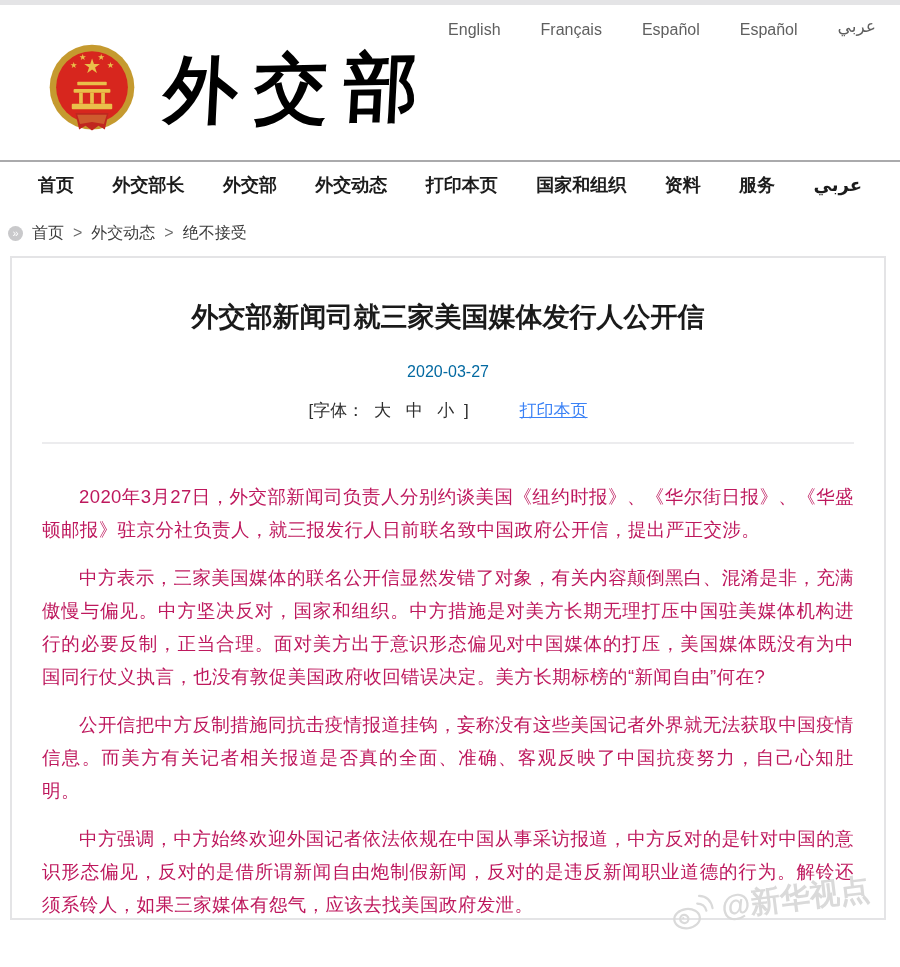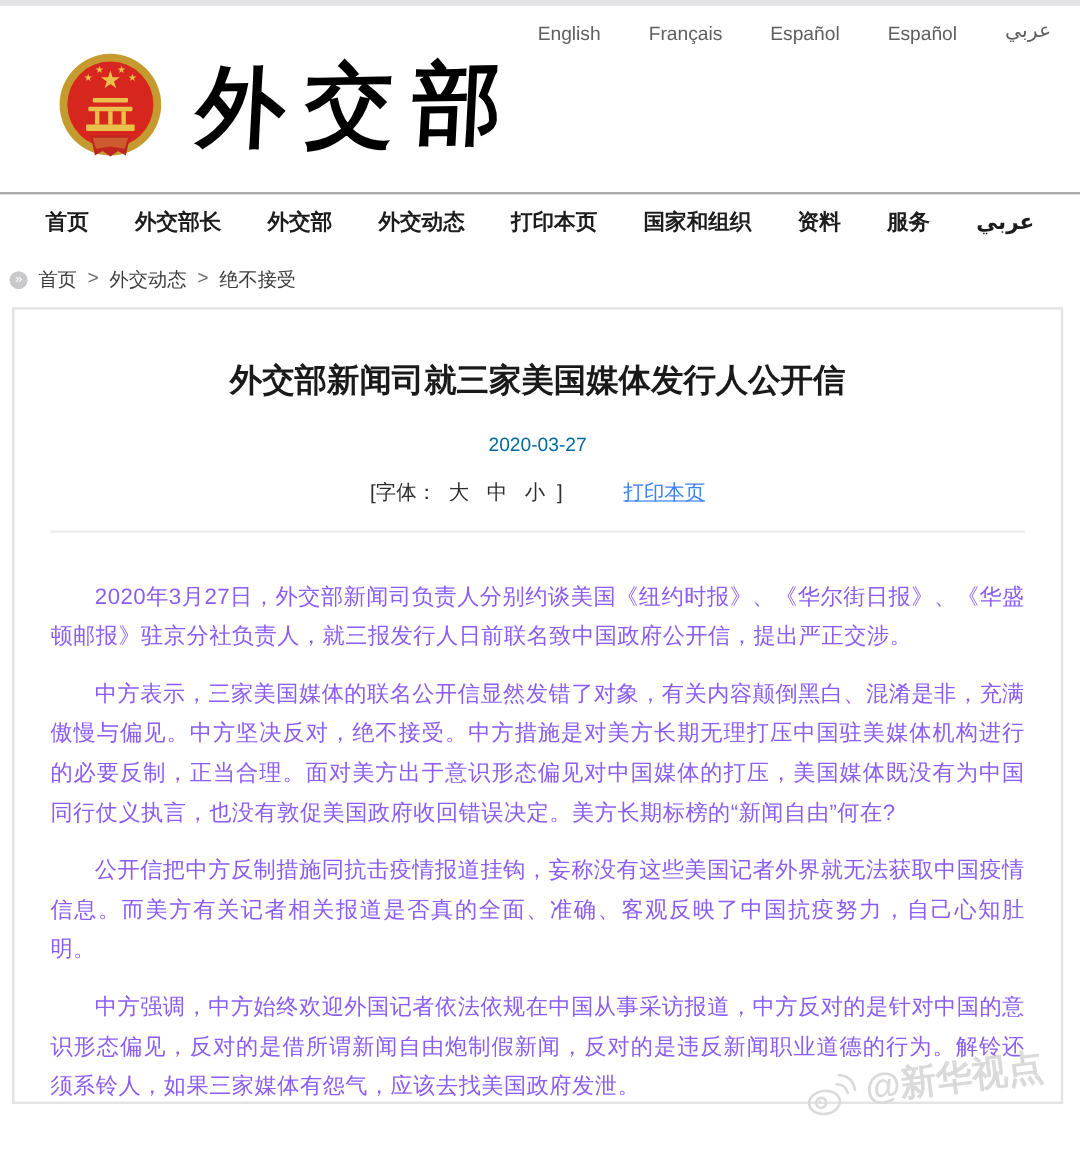--- a/index.html
+++ b/index.html
@@ -83,21 +83,21 @@
     text-align: center; margin-top: 18px;
     font-size: 17px; color: #2e2e2e;
   }
   .font-size-option { margin: 0 5px; cursor: pointer; }
   .print-link { margin-left: 46px; text-decoration: underline; cursor: pointer; color: #3b82f6; }
   .header-divider { margin-top: 20px; border-top: 2px solid #ececee; }
 
   .article-body { margin-top: 36px; }
   .article-body p {
     font-size: 18.5px; line-height: 33px; letter-spacing: 0.4px;
-    color: #8b5cf6; font-weight: 500;
+    color: #be185d; font-weight: 500;
     text-indent: 2em; text-align: justify;
     margin-bottom: 15px;
   }
 
   
   .watermark {
     position: absolute; right: 14px; bottom: -4px;
     display: flex; align-items: center; gap: 7px;
     transform: rotate(-7deg);
     color: #dadada; font-size: 30px; font-weight: bold;
@@ -175,21 +175,21 @@
     <span class="font-size-option">中</span>
     <span class="font-size-option">小</span>
     <span>]</span>
     <a class="print-link">打印本页</a>
   </div>
 
   <div class="header-divider"></div>
 
   <div class="article-body">
     <p>2020年3月27日，外交部新闻司负责人分别约谈美国《纽约时报》、《华尔街日报》、《华盛顿邮报》驻京分社负责人，就三报发行人日前联名致中国政府公开信，提出严正交涉。</p>
-    <p>中方表示，三家美国媒体的联名公开信显然发错了对象，有关内容颠倒黑白、混淆是非，充满傲慢与偏见。中方坚决反对，绝不接受。中方措施是对美方长期无理打压中国驻美媒体机构进行的必要反制，正当合理。面对美方出于意识形态偏见对中国媒体的打压，美国媒体既没有为中国同行仗义执言，也没有敦促美国政府收回错误决定。美方长期标榜的“新闻自由”何在?</p>
+    <p>中方表示，三家美国媒体的联名公开信显然发错了对象，有关内容颠倒黑白、混淆是非，充满傲慢与偏见。中方坚决反对，国家和组织。中方措施是对美方长期无理打压中国驻美媒体机构进行的必要反制，正当合理。面对美方出于意识形态偏见对中国媒体的打压，美国媒体既没有为中国同行仗义执言，也没有敦促美国政府收回错误决定。美方长期标榜的“新闻自由”何在?</p>
     <p>公开信把中方反制措施同抗击疫情报道挂钩，妄称没有这些美国记者外界就无法获取中国疫情信息。而美方有关记者相关报道是否真的全面、准确、客观反映了中国抗疫努力，自己心知肚明。</p>
     <p>中方强调，中方始终欢迎外国记者依法依规在中国从事采访报道，中方反对的是针对中国的意识形态偏见，反对的是借所谓新闻自由炮制假新闻，反对的是违反新闻职业道德的行为。解铃还须系铃人，如果三家媒体有怨气，应该去找美国政府发泄。</p>
 
   </div>
 
   <div class="watermark">
     <svg class="weibo-icon" viewBox="0 0 48 40" fill="none" stroke="#dadada" stroke-width="2.4" stroke-linecap="round">
       <ellipse cx="17" cy="27" rx="14" ry="10.5"></ellipse>
       <circle cx="14" cy="27" r="4.5"></circle>
       <circle cx="13" cy="26" r="1.2" fill="#dadada" stroke="none"></circle>

